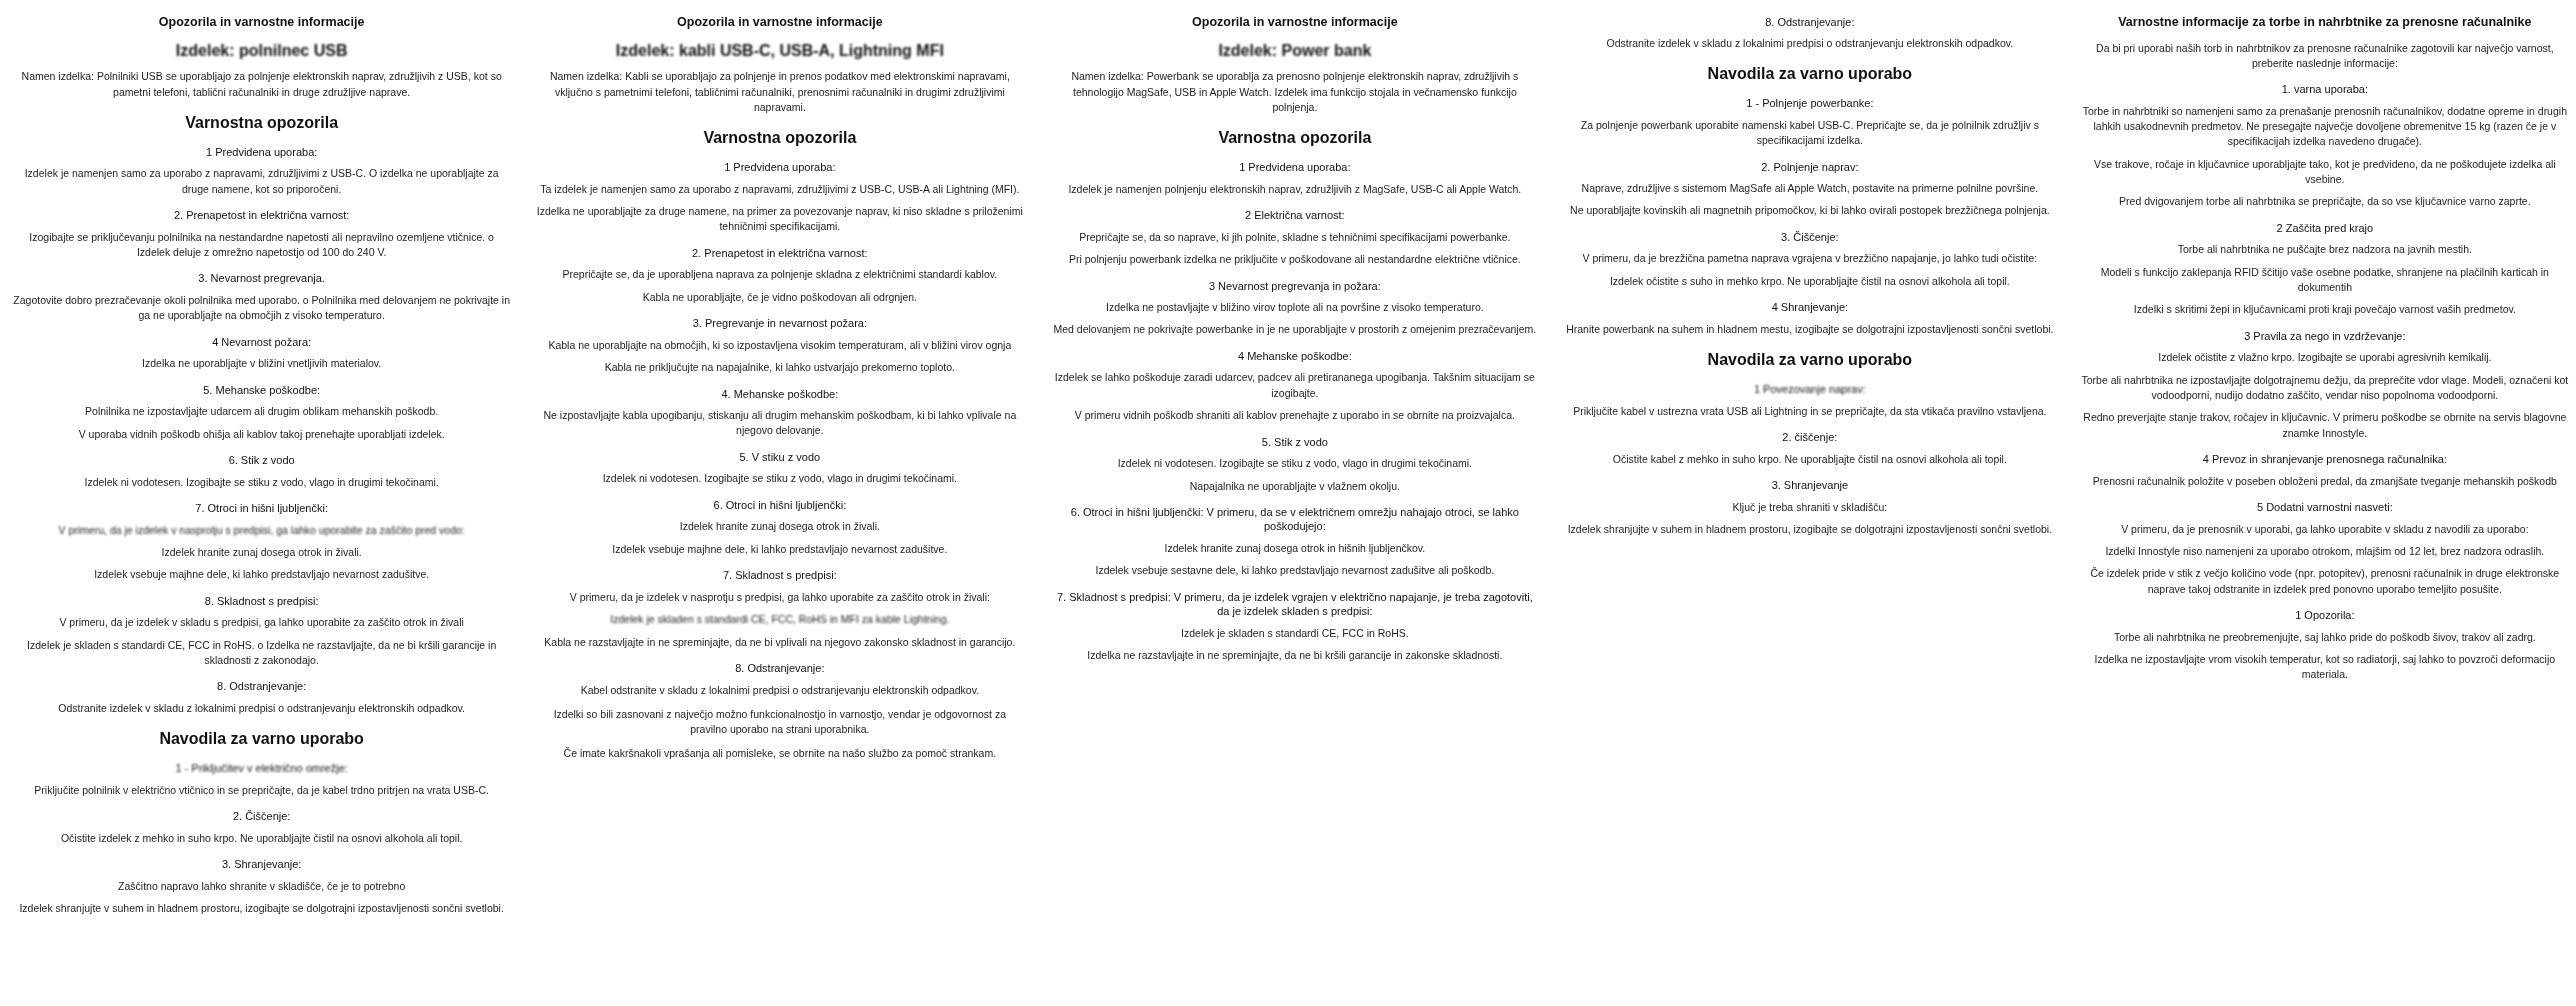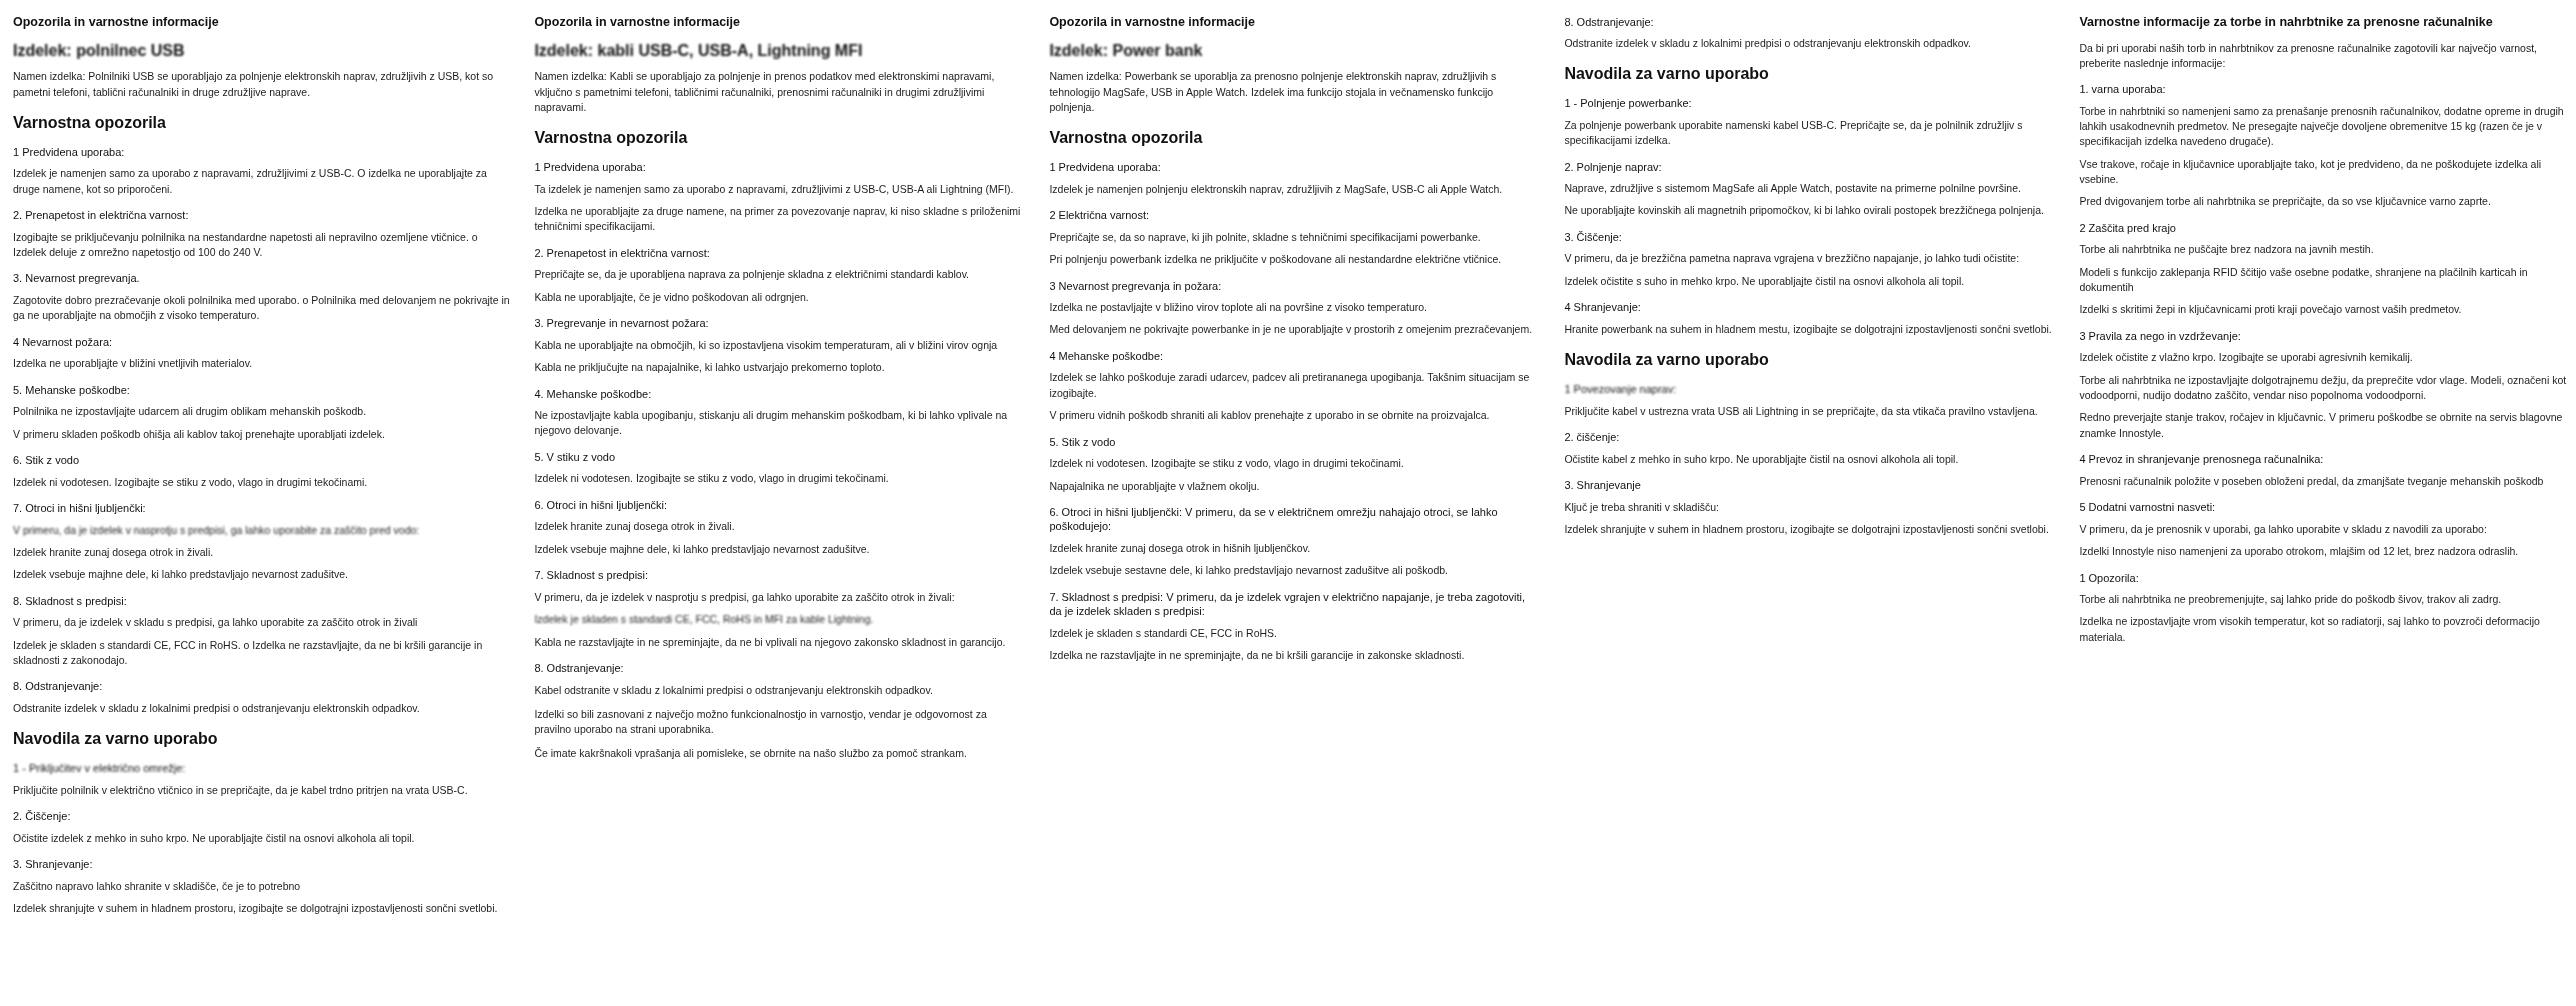--- a/index.html
+++ b/index.html
@@ -15,20 +15,21 @@
     overflow: hidden;
   }
   .page {
     display: flex;
     flex-direction: row;
     width: 2060px;
     height: 1006px;
     box-sizing: border-box;
     padding: 14.5px 13px 0 13px;
     gap: 0;
+    text-align: center;
   }
   .column {
     box-sizing: border-box;
     padding: 0 17.7px 0 0;
     width: 515px;
     flex: 0 0 515px;
   }
   .column.col-2 { padding-left: 6.4px; }
   .column.col-3 { padding-left: 6.4px; }
   .column.col-4 { padding-left: 6.4px; }
@@ -93,21 +94,21 @@
     <p class="body">Izogibajte se priključevanju polnilnika na nestandardne napetosti ali nepravilno ozemljene vtičnice. o Izdelek deluje z omrežno napetostjo od 100 do 240 V.</p>
 
     <h4 class="item-title">3. Nevarnost pregrevanja.</h4>
     <p class="body">Zagotovite dobro prezračevanje okoli polnilnika med uporabo. o Polnilnika med delovanjem ne pokrivajte in ga ne uporabljajte na območjih z visoko temperaturo.</p>
 
     <h4 class="item-title">4 Nevarnost požara:</h4>
     <p class="body">Izdelka ne uporabljajte v bližini vnetljivih materialov.</p>
 
     <h4 class="item-title">5. Mehanske poškodbe:</h4>
     <p class="body tight">Polnilnika ne izpostavljajte udarcem ali drugim oblikam mehanskih poškodb.</p>
-    <p class="body">V primeru skladen poškodb ohišja ali kablov takoj prenehajte uporabljati izdelek.</p>
+    <p class="body">V uporaba vidnih poškodb ohišja ali kablov takoj prenehajte uporabljati izdelek.</p>
 
     <h4 class="item-title">6. Stik z vodo</h4>
     <p class="body">Izdelek ni vodotesen. Izogibajte se stiku z vodo, vlago in drugimi tekočinami.</p>
 
     <h4 class="item-title">7. Otroci in hišni ljubljenčki:</h4>
     <p class="body tight blur-soft">V primeru, da je izdelek v nasprotju s predpisi, ga lahko uporabite za zaščito pred vodo:</p>
     <p class="body tight">Izdelek hranite zunaj dosega otrok in živali.</p>
     <p class="body">Izdelek vsebuje majhne dele, ki lahko predstavljajo nevarnost zadušitve.</p>
 
     <h4 class="item-title">8. Skladnost s predpisi:</h4>
@@ -257,20 +258,21 @@
     <p class="body tight">Izdelek očistite z vlažno krpo. Izogibajte se uporabi agresivnih kemikalij.</p>
     <p class="body tight">Torbe ali nahrbtnika ne izpostavljajte dolgotrajnemu dežju, da preprečite vdor vlage. Modeli, označeni kot vodoodporni, nudijo dodatno zaščito, vendar niso popolnoma vodoodporni.</p>
     <p class="body">Redno preverjajte stanje trakov, ročajev in ključavnic. V primeru poškodbe se obrnite na servis blagovne znamke Innostyle.</p>
 
     <h4 class="item-title">4 Prevoz in shranjevanje prenosnega računalnika:</h4>
     <p class="body tight">Prenosni računalnik položite v poseben obloženi predal, da zmanjšate tveganje mehanskih poškodb</p>
 
     <h4 class="item-title">5 Dodatni varnostni nasveti:</h4>
     <p class="body tight">V primeru, da je prenosnik v uporabi, ga lahko uporabite v skladu z navodili za uporabo:</p>
     <p class="body tight">Izdelki Innostyle niso namenjeni za uporabo otrokom, mlajšim od 12 let, brez nadzora odraslih.</p>
+    <p class="body">Če izdelek pride v stik z večjo količino vode (npr. potopitev), prenosni računalnik in druge elektronske naprave takoj odstranite in izdelek pred ponovno uporabo temeljito posušite.</p>
 
     <h4 class="item-title">1 Opozorila:</h4>
     <p class="body tight">Torbe ali nahrbtnika ne preobremenjujte, saj lahko pride do poškodb šivov, trakov ali zadrg.</p>
     <p class="body">Izdelka ne izpostavljajte vrom visokih temperatur, kot so radiatorji, saj lahko to povzroči deformacijo materiala.</p>
   </div>
 
 </div>
 
 
 </body></html>

